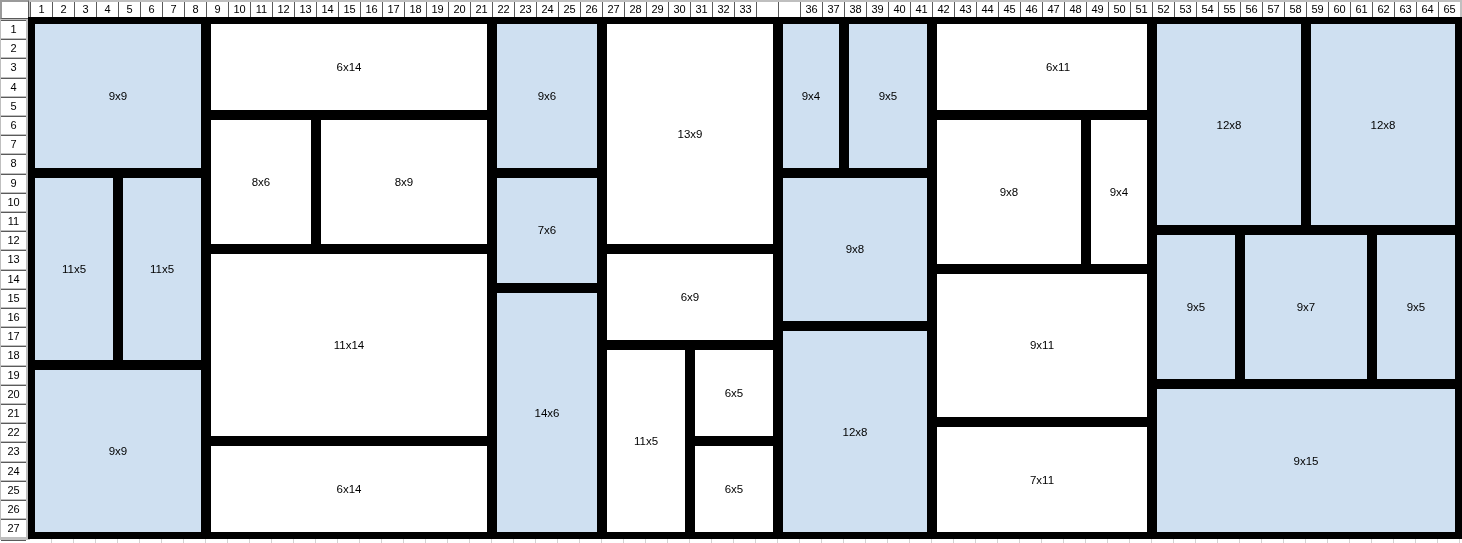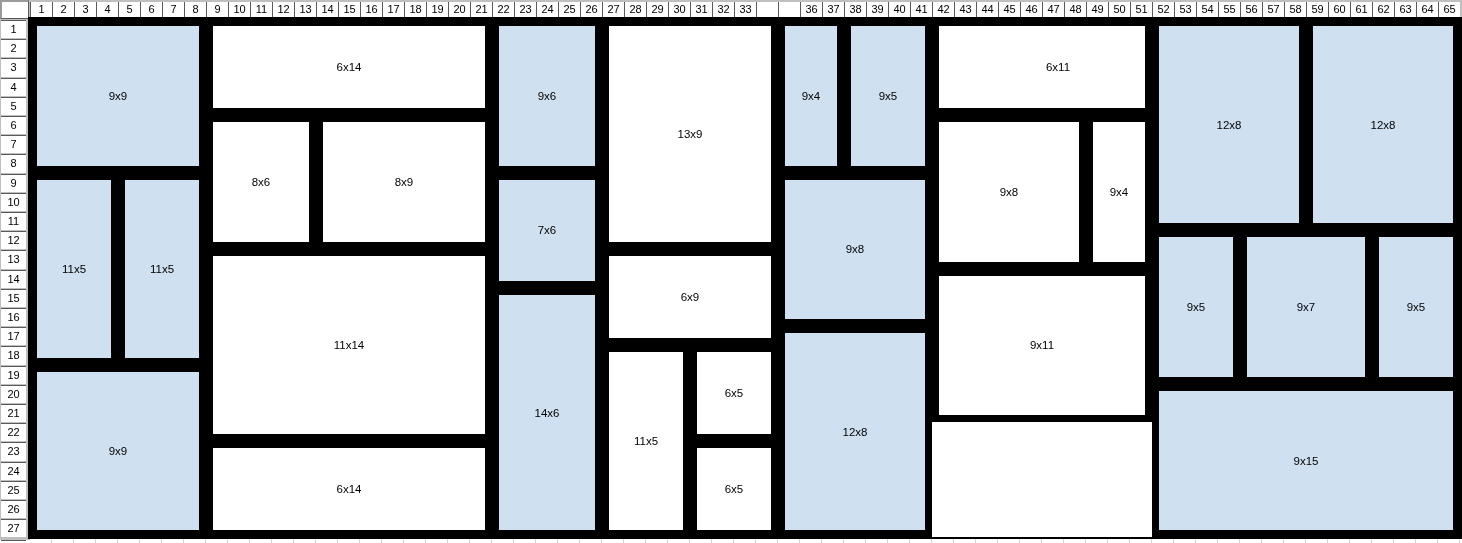--- a/index.html
+++ b/index.html
@@ -38,21 +38,21 @@
   }
   
   #canvas{
     position:absolute;left:28px;top:17px;
     width:1430px;height:518.4px;
     border:2px solid #000;
     background:#ffffff;
   }
   .rect{
     position:absolute;
-    border:7px solid #f97316;
+    border:5px solid #f97316;
     box-sizing:border-box;
     display:flex;align-items:center;justify-content:center;
   }
   .rect span{
     font-size:11.5px;color:#000;letter-spacing:0px;
   }
   
   #bottomSliver{
     position:absolute;left:30px;top:539.4px;width:1430px;height:3.6px;
     background:repeating-linear-gradient(to right,#ffffff 0px,#ffffff 21px,#d2d2d2 21px,#d2d2d2 22px);
@@ -232,20 +232,23 @@
       </div>
       <div class="rect" style="left: 902px; top: 96px; width: 154px; height: 153.6px; background: rgb(255, 255, 255); border-color: rgb(0, 0, 0);">
         <span>9x8</span>
       </div>
       <div class="rect" style="left: 1056px; top: 96px; width: 66px; height: 153.6px; background: rgb(255, 255, 255); border-color: rgb(0, 0, 0);">
         <span>9x4</span>
       </div>
       <div class="rect" style="left: 902px; top: 249.6px; width: 220px; height: 153.6px; background: rgb(255, 255, 255); border-color: rgb(0, 0, 0);">
         <span>9x11</span>
       </div>
+      <div class="rect" style="left: 902px; top: 403.2px; width: 220px; height: 115.2px; background: rgb(255, 255, 255); border-color: rgb(0, 0, 0);">
+        <span>7x11</span>
+      </div>
       <div class="rect" style="left: 1122px; top: 0px; width: 154px; height: 211.2px; background: rgb(207, 224, 241); border-color: rgb(0, 0, 0);">
         <span>12x8</span>
       </div>
       <div class="rect" style="left: 1276px; top: 0px; width: 154px; height: 211.2px; background: rgb(207, 224, 241); border-color: rgb(0, 0, 0);">
         <span>12x8</span>
       </div>
       <div class="rect" style="left: 1122px; top: 211.2px; width: 88px; height: 153.6px; background: rgb(207, 224, 241); border-color: rgb(0, 0, 0);">
         <span>9x5</span>
       </div>
       <div class="rect" style="left: 1210px; top: 211.2px; width: 132px; height: 153.6px; background: rgb(207, 224, 241); border-color: rgb(0, 0, 0);">

